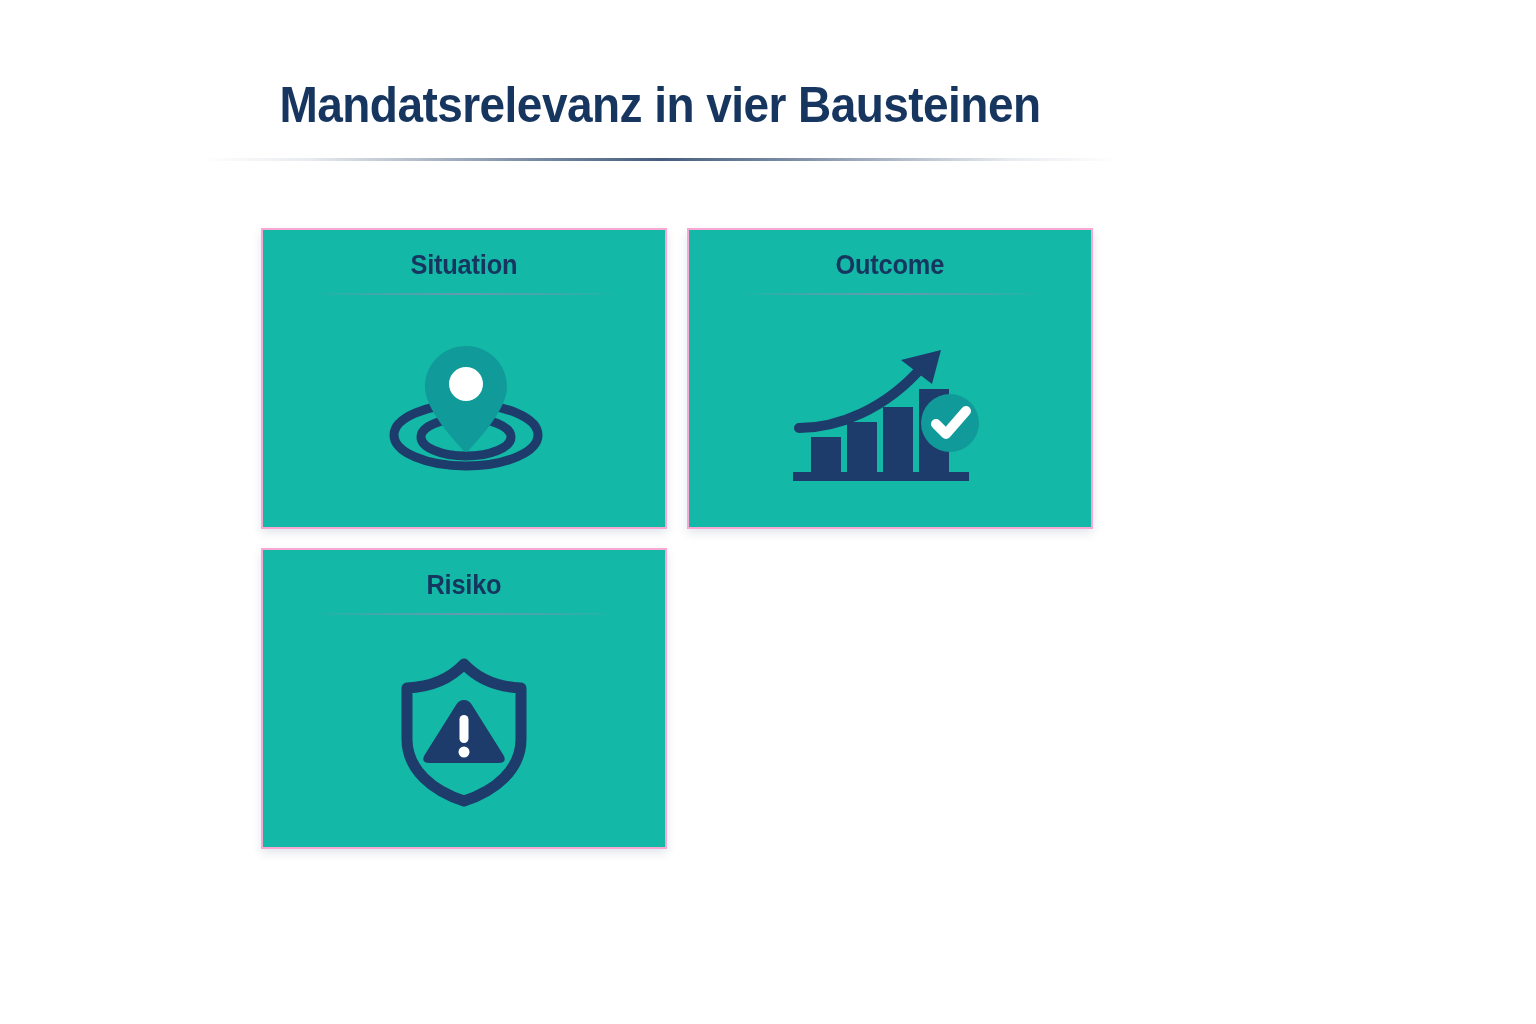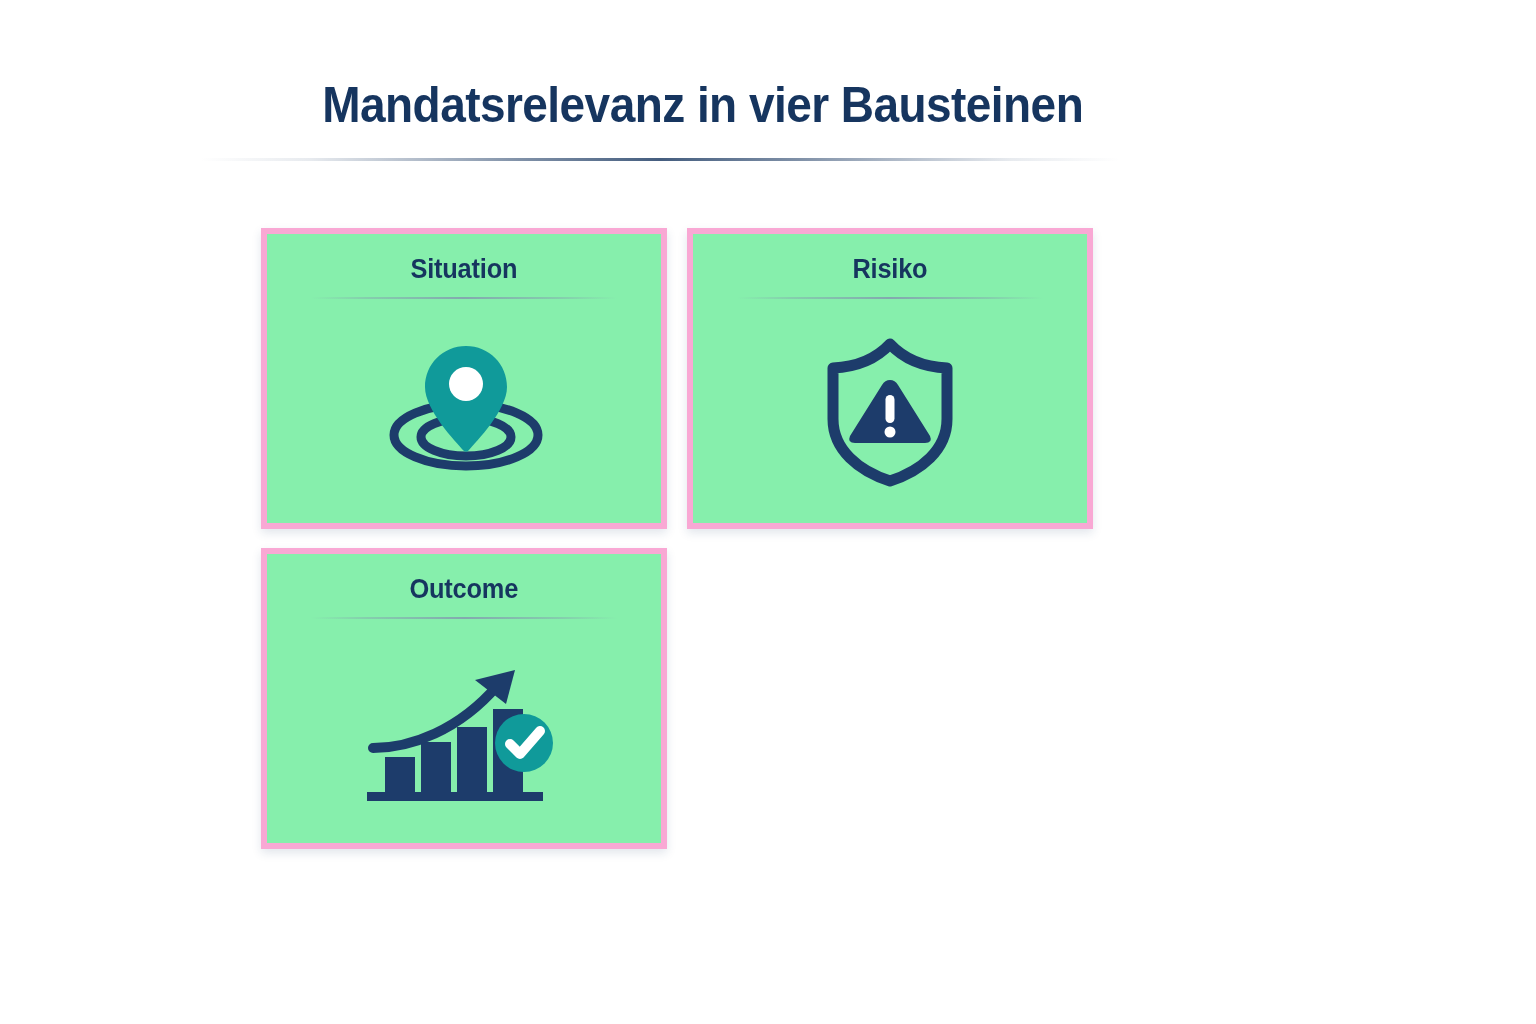--- a/index.html
+++ b/index.html
@@ -18,21 +18,21 @@
     height: 1024px;
     background: #ffffff;
   }
 
   
   .header {
     position: absolute;
     left: 200px;
     top: 78px;
     width: 920px;
-    text-align: right;
+    text-align: center;
   }
 
   .slide-title {
     font-family: "Liberation Sans", sans-serif;
     font-size: 50px;
     font-weight: 700;
     letter-spacing: -0.6px;
     color: #16355f;
     line-height: 1.08;
     transform: scaleX(0.92);
@@ -65,22 +65,22 @@
     height: 621px;
     display: grid;
     grid-template-columns: 406px 406px;
     grid-template-rows: 301px 301px;
     column-gap: 20px;
     row-gap: 19px;
   }
 
   .card {
     position: relative;
-    background: #86efac;
-    border: 6px solid #f9a8d4;
+    background: #14b8a6;
+    border: 2px solid #f9a8d4;
     box-shadow: 0 4px 9px rgba(30,60,105,0.13);
     display: flex;
     flex-direction: column;
     align-items: center;
     overflow: hidden;
   }
 
   .card-title {
     margin-top: 20px;
     font-size: 27px;
@@ -149,20 +149,43 @@
                    C 79 103 49 72 49 49
                    C 49 26 67 8 90 8 Z" fill="#109a9a"></path>
 
           <circle cx="90" cy="46" r="17" fill="#ffffff"></circle>
         </svg>
       </div>
     </div>
 
 
     <div class="card">
+      <div class="card-title">Outcome</div>
+      <div class="card-divider"></div>
+      <div class="card-icon">
+        <svg class="icon-outcome" width="200" height="140" viewBox="0 0 200 140">
+
+          <rect x="22" y="93" width="30" height="35" fill="#1d3c6b"></rect>
+          <rect x="58" y="78" width="30" height="50" fill="#1d3c6b"></rect>
+          <rect x="94" y="63" width="30" height="65" fill="#1d3c6b"></rect>
+          <rect x="130" y="45" width="30" height="83" fill="#1d3c6b"></rect>
+
+          <rect x="4" y="128" width="176" height="9" fill="#1d3c6b"></rect>
+
+          <path d="M10 84 C 48 84 96 66 134 22" fill="none" stroke="#1d3c6b" stroke-width="10" stroke-linecap="round"></path>
+
+          <path d="M152 6 L112 16 L143 40 Z" fill="#1d3c6b"></path>
+
+          <circle cx="161" cy="79" r="29" fill="#109a9a"></circle>
+          <path d="M147 80 L157 90 L177 67" fill="none" stroke="#ffffff" stroke-width="10" stroke-linecap="round" stroke-linejoin="round"></path>
+        </svg>
+      </div>
+    </div>
+
+    <div class="card">
       <div class="card-title">Risiko</div>
       <div class="card-divider"></div>
       <div class="card-icon">
         <svg class="icon-risiko" width="140" height="150" viewBox="0 0 140 150">
 
           <path d="M70 7
                    C 84 22 104 30 127 31
                    L127 82
                    C 127 113 101 134 70 144
                    C 39 134 13 113 13 82
@@ -178,37 +201,14 @@
                    L62 48
                    Q65 43 70 43 Z" fill="#1d3c6b"></path>
 
           <rect x="65.5" y="58" width="9" height="28" rx="4.5" fill="#ffffff"></rect>
 
           <circle cx="70" cy="95" r="5.5" fill="#ffffff"></circle>
         </svg>
       </div>
     </div>
 
-    <div class="card">
-      <div class="card-title">Outcome</div>
-      <div class="card-divider"></div>
-      <div class="card-icon">
-        <svg class="icon-outcome" width="200" height="140" viewBox="0 0 200 140">
-
-          <rect x="22" y="93" width="30" height="35" fill="#1d3c6b"></rect>
-          <rect x="58" y="78" width="30" height="50" fill="#1d3c6b"></rect>
-          <rect x="94" y="63" width="30" height="65" fill="#1d3c6b"></rect>
-          <rect x="130" y="45" width="30" height="83" fill="#1d3c6b"></rect>
-
-          <rect x="4" y="128" width="176" height="9" fill="#1d3c6b"></rect>
-
-          <path d="M10 84 C 48 84 96 66 134 22" fill="none" stroke="#1d3c6b" stroke-width="10" stroke-linecap="round"></path>
-
-          <path d="M152 6 L112 16 L143 40 Z" fill="#1d3c6b"></path>
-
-          <circle cx="161" cy="79" r="29" fill="#109a9a"></circle>
-          <path d="M147 80 L157 90 L177 67" fill="none" stroke="#ffffff" stroke-width="10" stroke-linecap="round" stroke-linejoin="round"></path>
-        </svg>
-      </div>
-    </div>
-
   </div>
 </div>
 
 </body></html>

